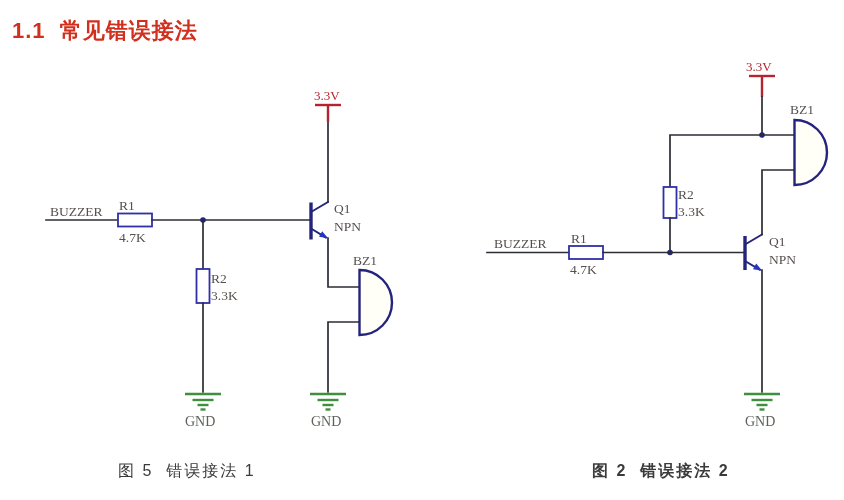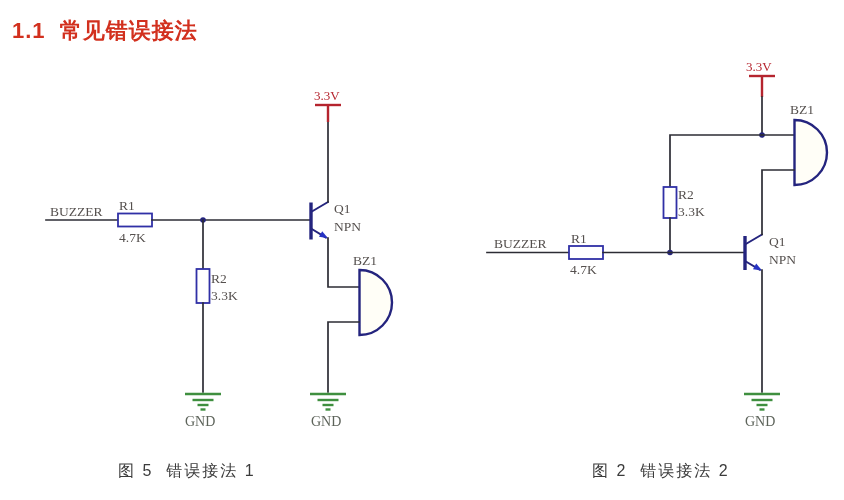--- a/index.html
+++ b/index.html
@@ -15,21 +15,21 @@
     font-size:22px;font-weight:bold;
     color:var(--c-title,#d2301e);
     letter-spacing:1px;white-space:pre;
   }
   .caption{
     position:absolute;top:461px;
     font-size:16px;color:var(--c-caption,#3b3b3b);
     letter-spacing:2px;white-space:pre;
   }
   .caption.fig1{left:118px;}
-  .caption.fig2{left:592px;}
+  .caption.fig2{left:592px;font-weight:bold;}
   svg{position:absolute;left:0;top:0;}
   .wire{stroke:var(--c-wire,#2c2c34);stroke-width:1.7;fill:none;stroke-linecap:square;}
   .res{stroke:var(--c-resistor,#3030a6);stroke-width:1.8;fill:#ffffff;}
   .tr{stroke:var(--c-component,#24247e);stroke-width:2;fill:none;stroke-linecap:round;}
   .tr-bar{stroke:var(--c-component,#24247e);stroke-width:3.4;fill:none;}
   .arrow{fill:var(--c-arrow,#2633c4);stroke:none;}
   .buzz{stroke:var(--c-component,#24247e);stroke-width:2.4;fill:#fffef7;}
   .gnd{stroke:var(--c-ground,#3f8f3f);stroke-width:2.4;stroke-linecap:butt;}
   .pwr{stroke:var(--c-power,#b5242e);stroke-width:2.4;fill:none;stroke-linecap:butt;}
   .dot{fill:var(--c-component,#24247e);stroke:none;}

